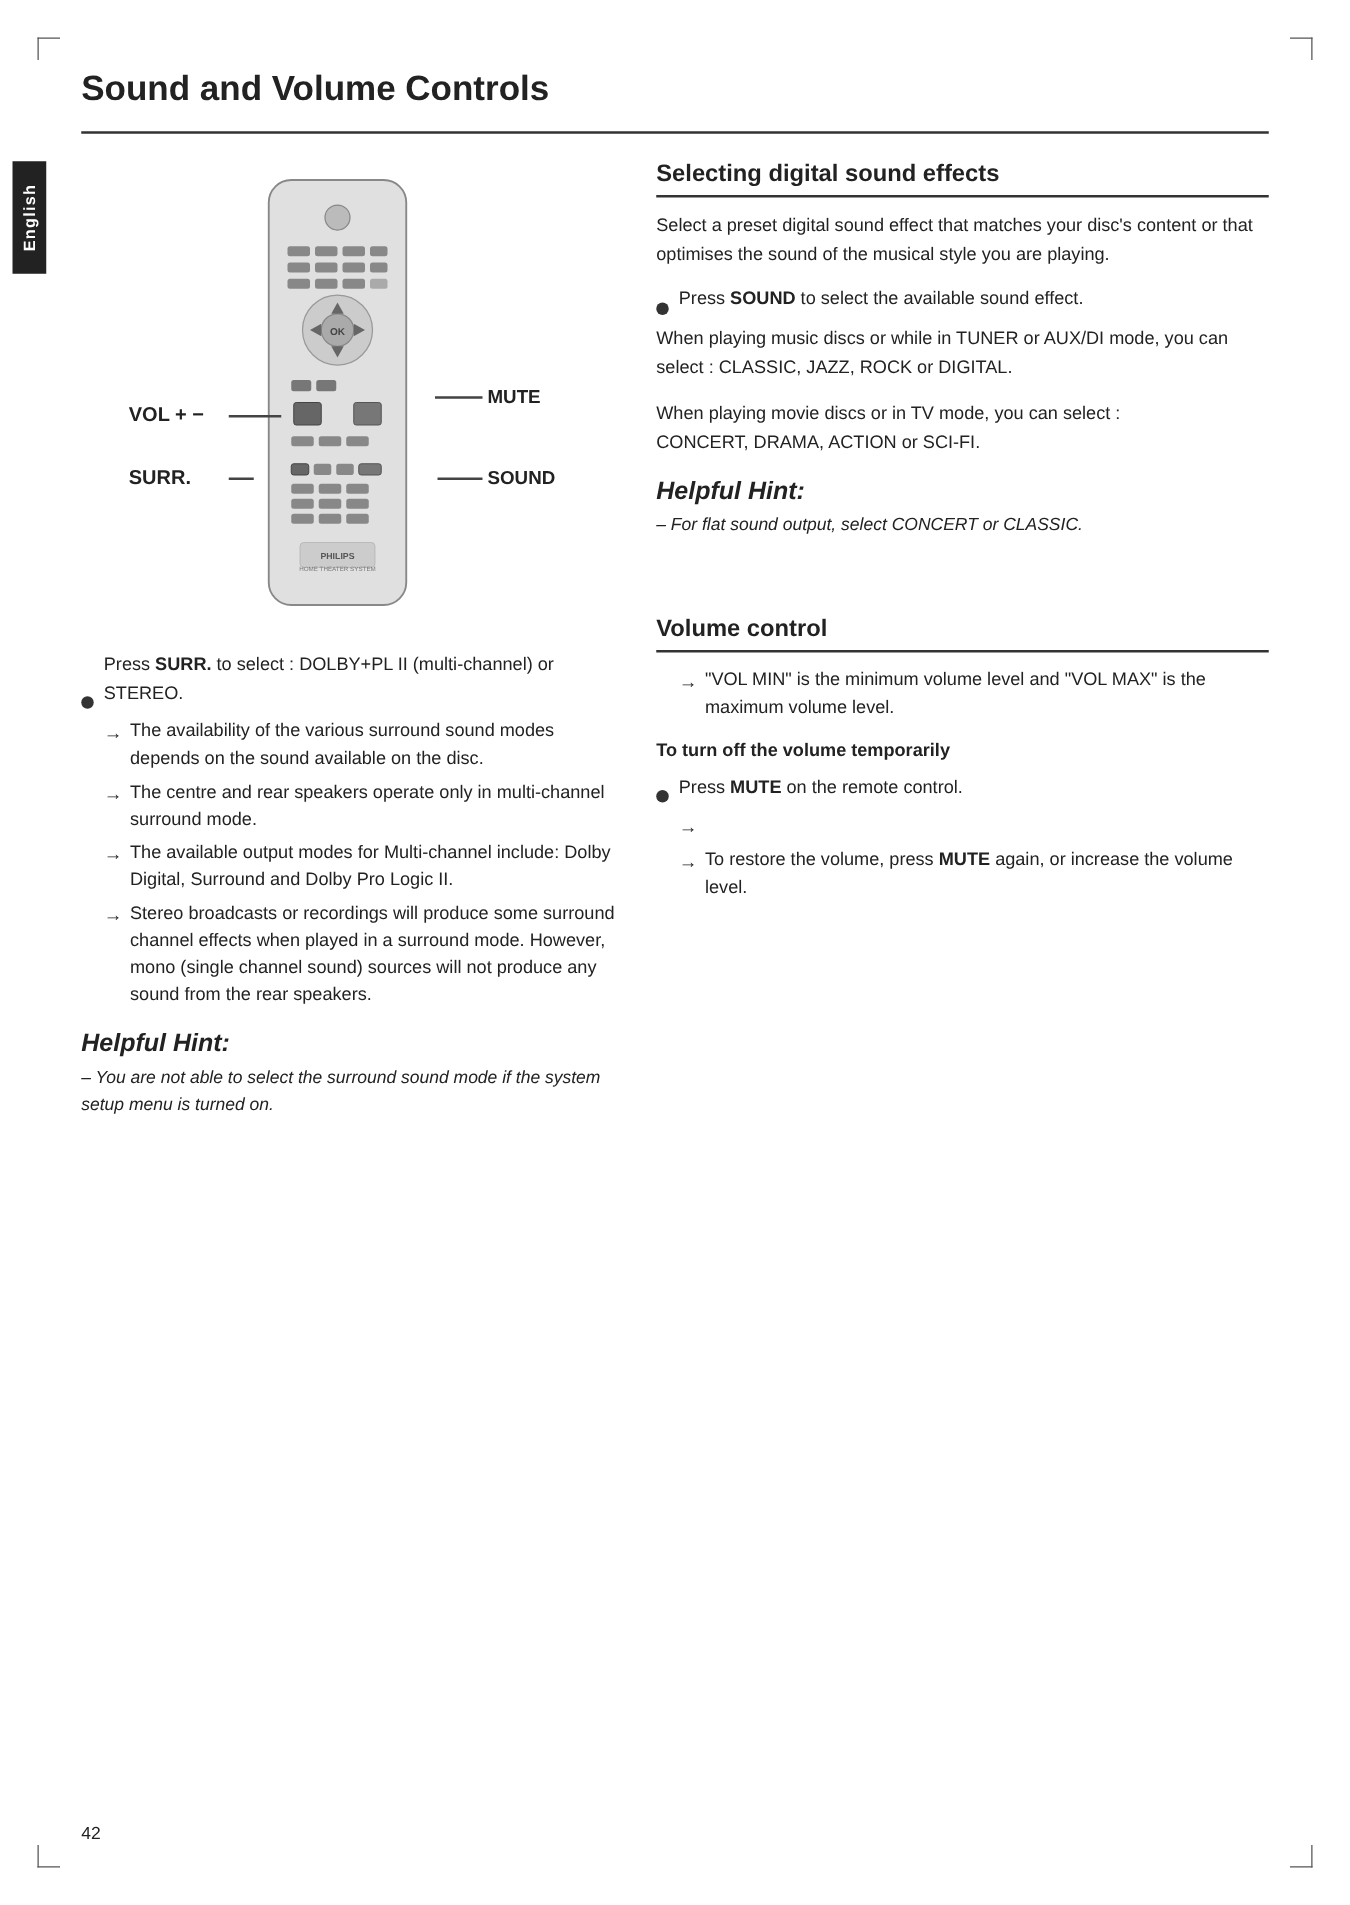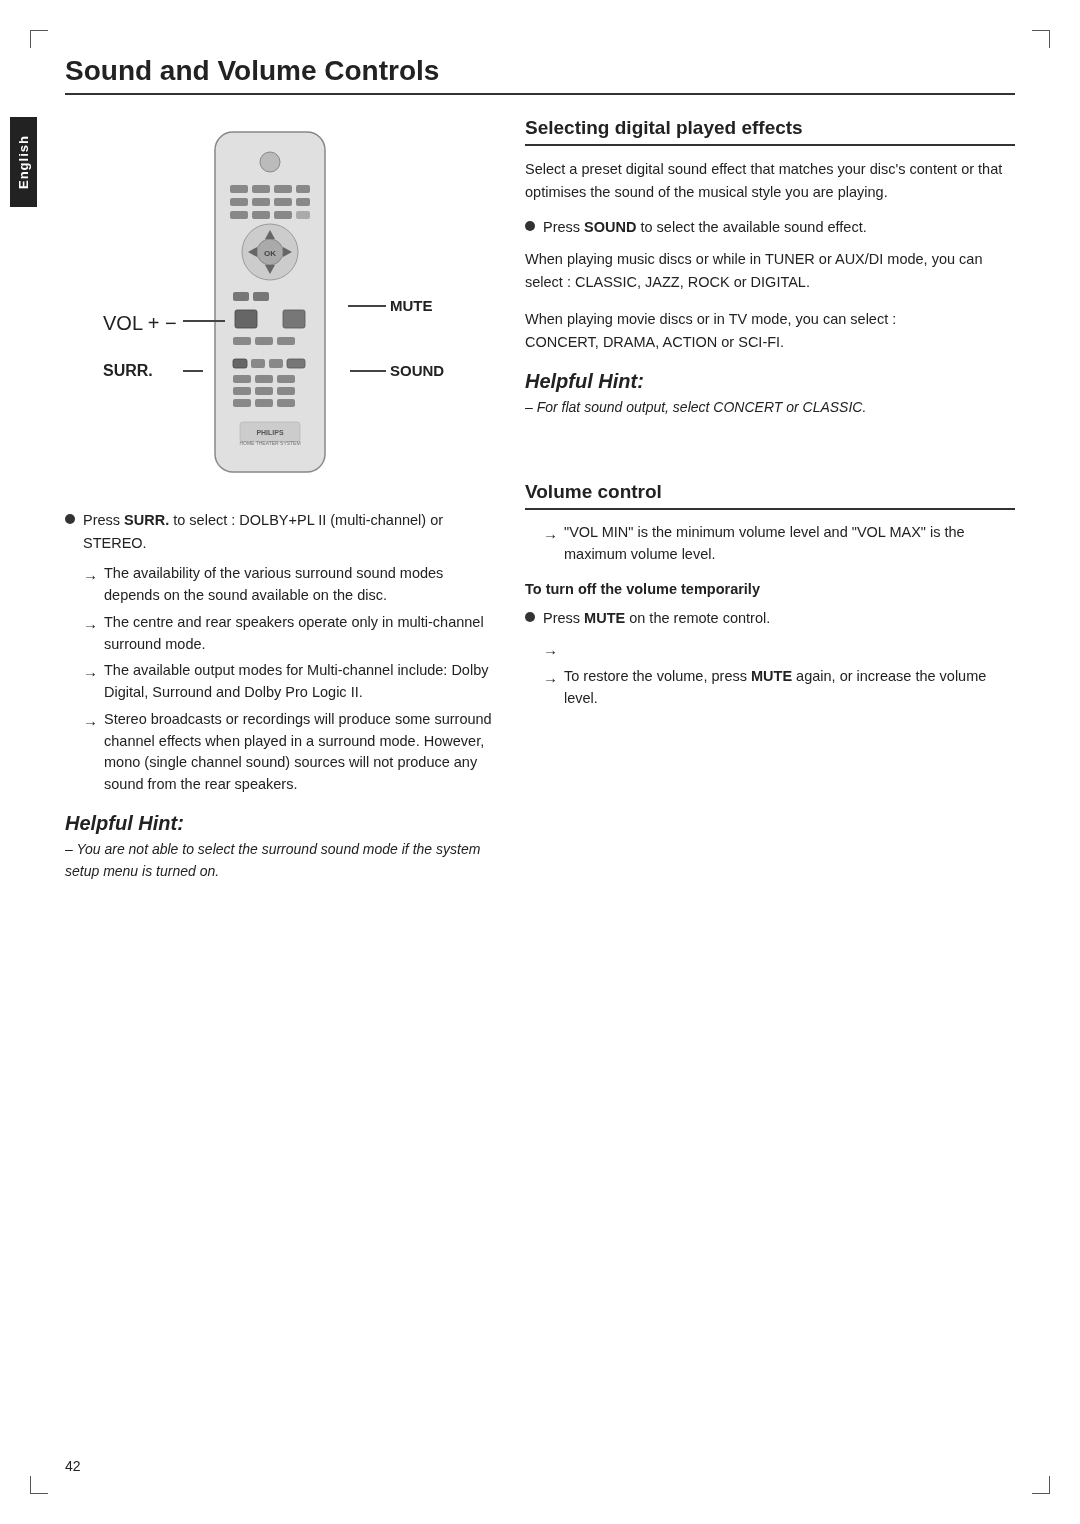--- a/index.html
+++ b/index.html
@@ -40,21 +40,21 @@
 
     .page-content {
       padding: 55px 65px 55px 65px;
     }
 
     
     .page-title {
       font-size: 28px;
       font-weight: bold;
       margin-bottom: 22px;
-      padding-bottom: 6px;
+      padding-bottom: 18px;
       border-bottom: 2.5px solid #333;
     }
 
     
     .two-col {
       display: flex;
       gap: 30px;
       align-items: flex-start;
     }
 
@@ -105,21 +105,21 @@
       margin-bottom: 12px;
     }
 
     .section-body {
       font-size: 14.5px;
       line-height: 1.6;
     }
 
     .bullet-item {
       display: flex;
-      align-items: flex-start;
+      align-items: flex-end;
       gap: 8px;
       margin-bottom: 8px;
     }
 
     .bullet-dot {
       width: 10px;
       height: 10px;
       background: #333;
       border-radius: 50%;
       flex-shrink: 0;
@@ -193,21 +193,21 @@
 
   <div class="two-col">
 
     <div class="left-col">
 
       <div class="english-tab">English</div>
 
       <div class="remote-container">
         <div style="position:relative; margin-left:10px;">
 
-          <div style="position:absolute; left:8px; top:185px; font-size:20px; font-weight:normal;">VOL + −</div>
+          <div style="position:absolute; left:8px; top:185px; font-size:16px; font-weight:bold;">VOL + −</div>
 
           <div style="position:absolute; left:8px; top:235px; font-size:16px; font-weight:bold;">SURR.</div>
 
           <div style="position:absolute; left:88px; top:193px; width:42px; height:1.5px; background:#444;"></div>
 
           <div style="position:absolute; left:88px; top:243px; width:20px; height:1.5px; background:#444;"></div>
 
           <div style="position:absolute; left:295px; top:170px; font-size:15px; font-weight:bold;">MUTE</div>
 
           <div style="position:absolute; left:253px; top:178px; width:38px; height:1.5px; background:#444;"></div>
@@ -308,21 +308,21 @@
             <span class="helpful-hint-title">Helpful Hint:</span><br>
             <span>– You are not able to select the surround sound mode if the system setup menu is turned on.</span>
           </div>
         </div>
       </div>
     </div>
 
     <div class="right-col">
 
       <div class="right-top-section">
-        <h2 class="section-title">Selecting digital played effects</h2>
+        <h2 class="section-title">Selecting digital sound effects</h2>
         <div class="section-body">
           <p style="margin-bottom:12px;">Select a preset digital sound effect that matches your disc's content or that optimises the sound of the musical style you are playing.</p>
           <div class="bullet-item">
             <div class="bullet-dot"></div>
             <div>Press <strong>SOUND</strong> to select the available sound effect.</div>
           </div>
           <p style="margin-top:8px; margin-bottom:14px;">When playing music discs or while in TUNER or AUX/DI mode, you can select : CLASSIC, JAZZ, ROCK or DIGITAL.</p>
           <p style="margin-bottom:4px; margin-left:0;">When playing movie discs or in TV mode, you can select :<br>
           <span>CONCERT, DRAMA, ACTION or SCI-FI.</span></p>
           <div class="helpful-hint">

